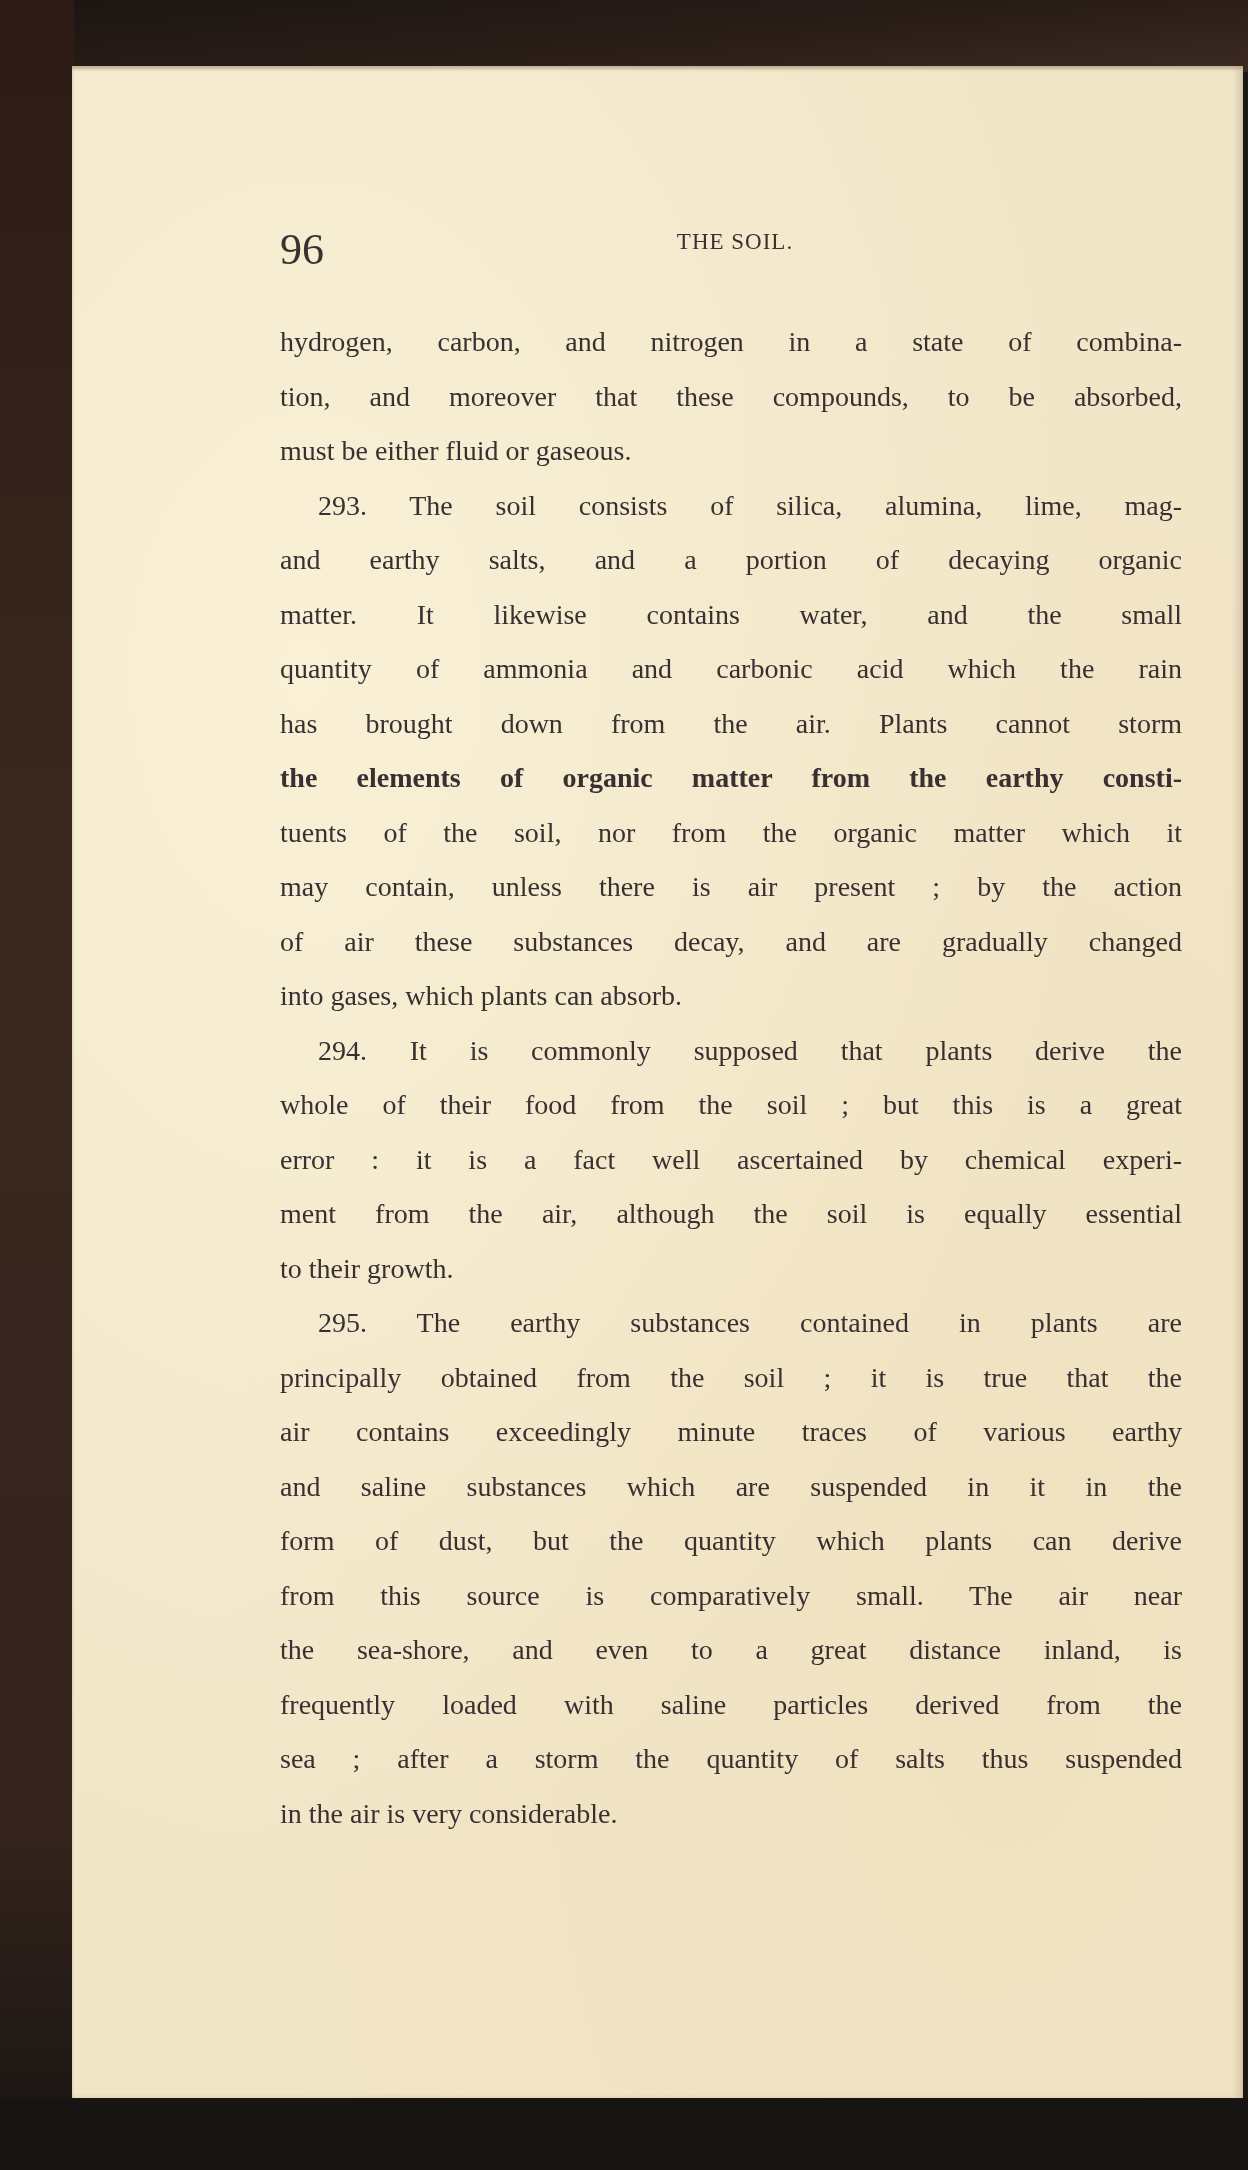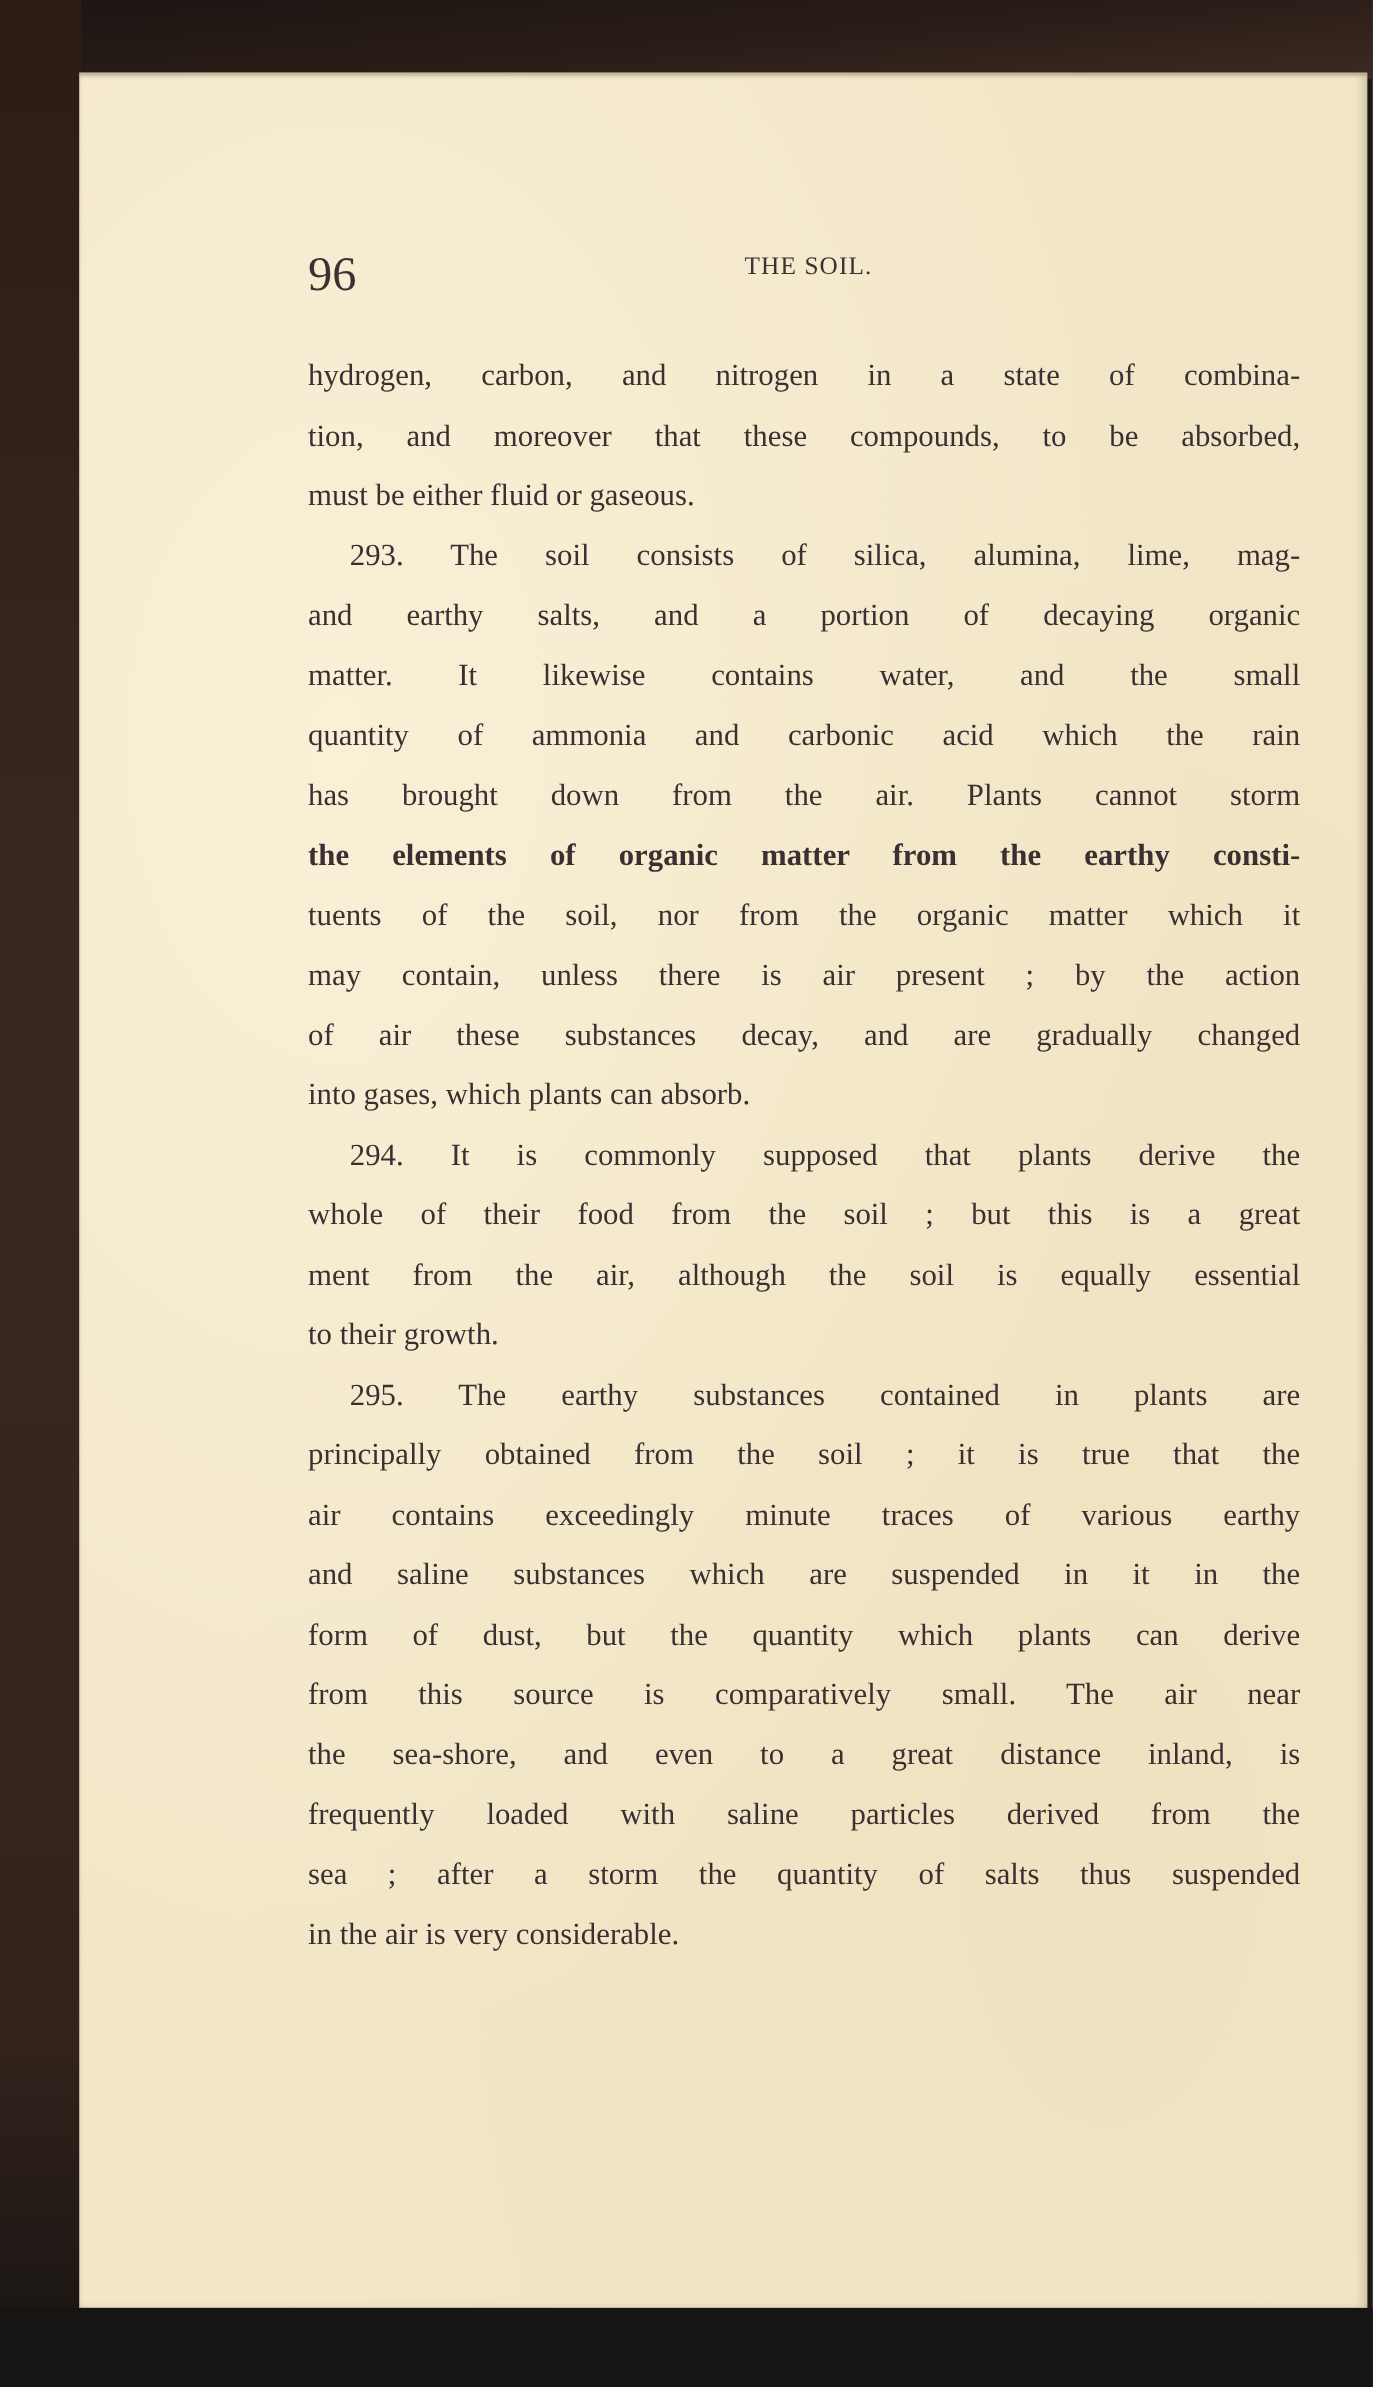--- a/index.html
+++ b/index.html
@@ -81,20 +81,21 @@
       <span class="line" style="white-space: nowrap; overflow: visible;">has brought down from the air. Plants cannot storm</span>
       <span class="line" style="white-space: nowrap; overflow: visible; font-weight: bold;">the elements of organic matter from the earthy consti-</span>
       <span class="line" style="white-space: nowrap; overflow: visible;">tuents of the soil, nor from the organic matter which it</span>
       <span class="line" style="white-space: nowrap; overflow: visible;">may contain, unless there is air present ; by the action</span>
       <span class="line" style="white-space: nowrap; overflow: visible;">of air these substances decay, and are gradually changed</span>
       <span class="line last" style="white-space: nowrap; overflow: visible;">into gases, which plants can absorb.</span>
     </div>
     <div>
       <span class="line indent" style="white-space: nowrap; overflow: visible;">294. It is commonly supposed that plants derive the</span>
       <span class="line" style="white-space: nowrap; overflow: visible;">whole of their food from the soil ; but this is a great</span>
+      <span class="line" style="white-space: nowrap; overflow: visible;">error : it is a fact well ascertained by chemical experi-</span>
       <span class="line" style="white-space: nowrap; overflow: visible;">ment from the air, although the soil is equally essential</span>
       <span class="line last" style="white-space: nowrap; overflow: visible;">to their growth.</span>
     </div>
     <div>
       <span class="line indent" style="white-space: nowrap; overflow: visible;">295. The earthy substances contained in plants are</span>
       <span class="line" style="white-space: nowrap; overflow: visible;">principally obtained from the soil ; it is true that the</span>
       <span class="line" style="white-space: nowrap; overflow: visible;">air contains exceedingly minute traces of various earthy</span>
       <span class="line" style="white-space: nowrap; overflow: visible;">and saline substances which are suspended in it in the</span>
       <span class="line" style="white-space: nowrap; overflow: visible;">form of dust, but the quantity which plants can derive</span>
       <span class="line" style="white-space: nowrap; overflow: visible;">from this source is comparatively small. The air near</span>

